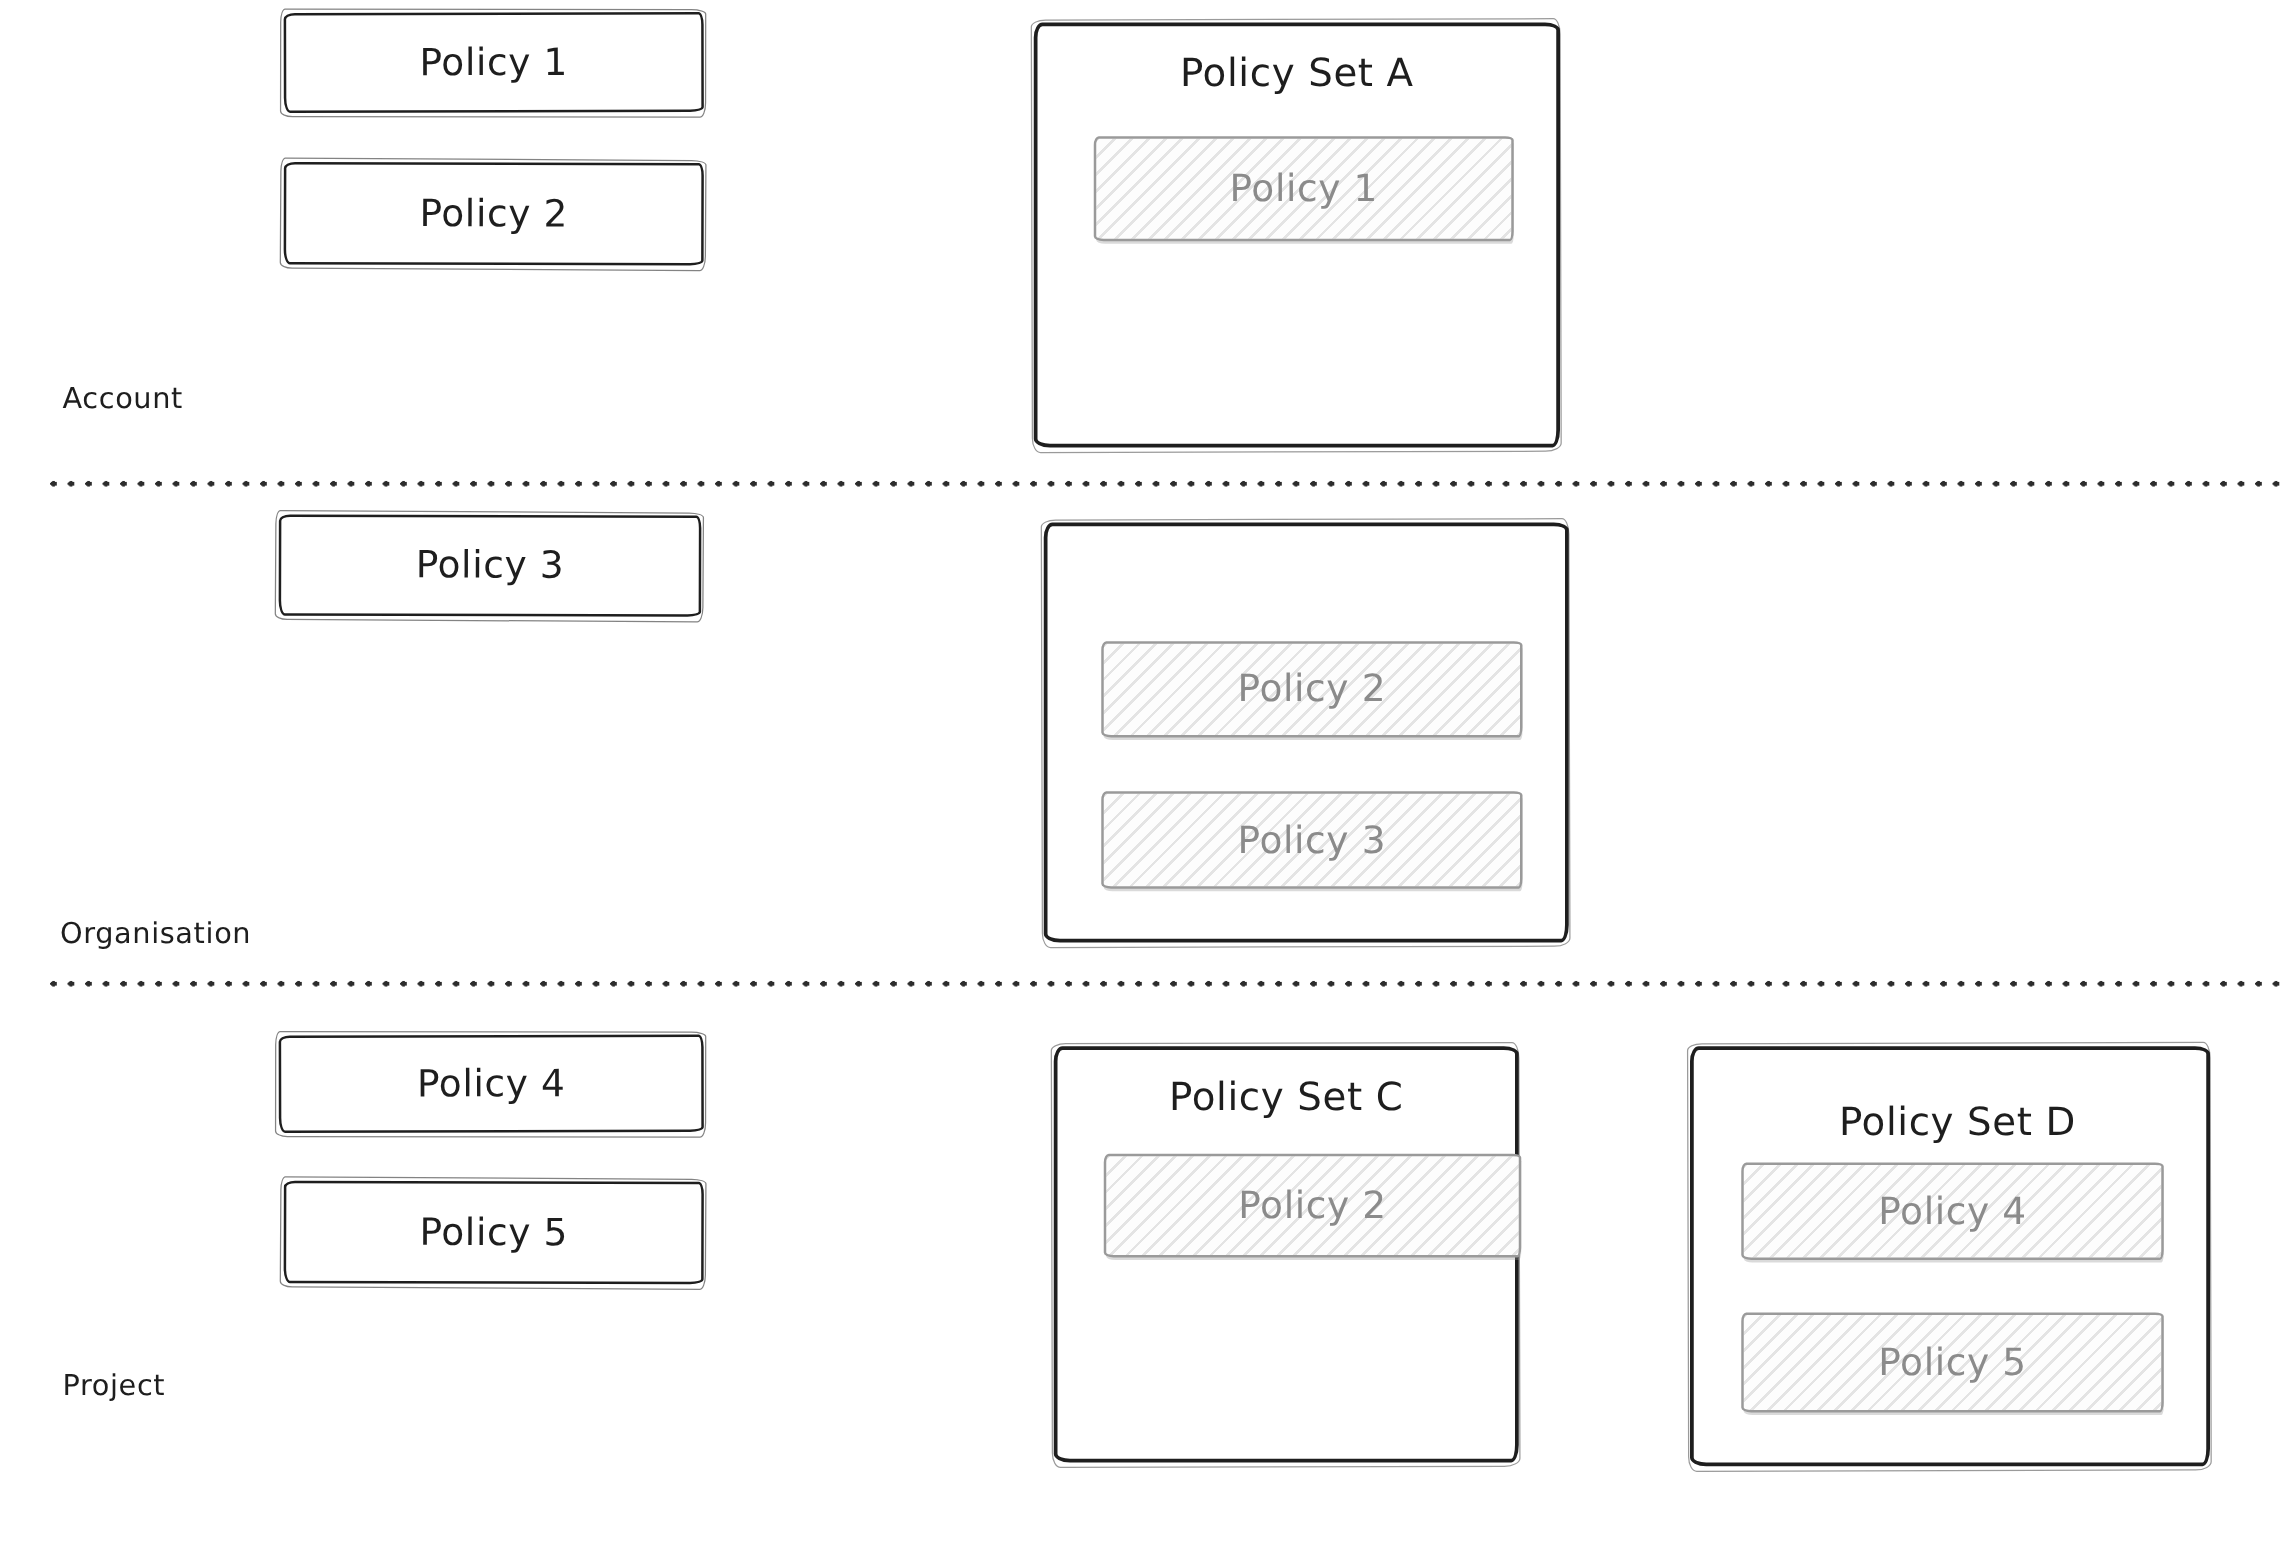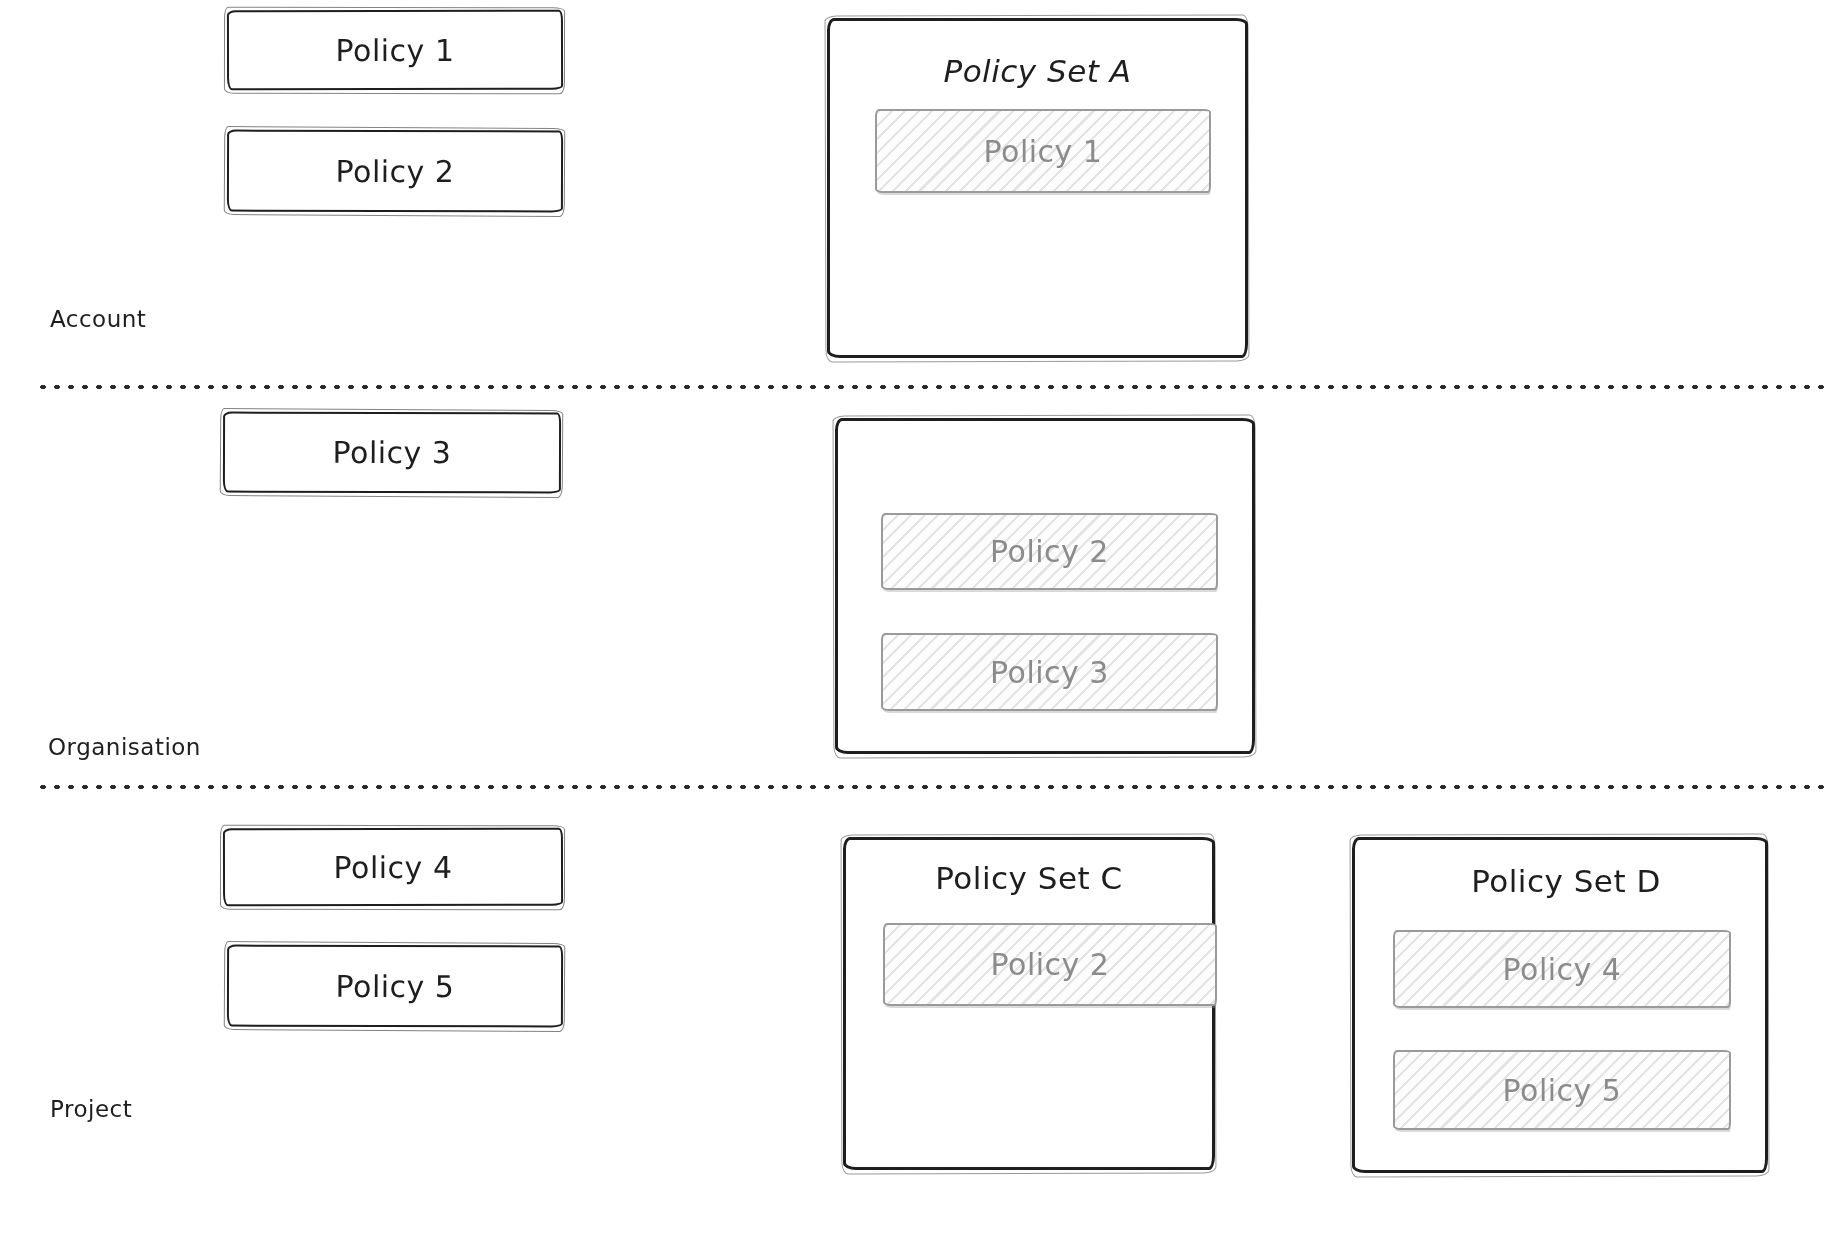--- a/index.html
+++ b/index.html
@@ -97,21 +97,21 @@
 
   <div class="plain-box rot-a" style="left:227px;top:10px;width:336px;height:80px;">
     <span>Policy 1</span>
   </div>
 
   <div class="plain-box rot-b" style="left:227px;top:130px;width:336px;height:82px;">
     <span>Policy 2</span>
   </div>
 
   <div class="set-box" style="left:827px;top:18px;width:421px;height:340px;">
-    <div class="set-title" style="top:32px;font-style:italic;">Policy Set A</div>
+    <div class="set-title" style="top:20px;">Policy Set A</div>
     <div class="hatch-box" style="left:45px;top:88px;width:336px;height:84px;">
       <span>Policy 1</span>
     </div>
   </div>
 
   <div class="tier-label" style="left:50px;top:306px;">Account</div>
 
   <div class="dotted-line" style="left:40px;top:384px;width:1786px;"></div>
 
   <div class="plain-box rot-b" style="left:223px;top:412px;width:338px;height:81px;">
@@ -140,21 +140,21 @@
   </div>
 
   <div class="set-box" style="left:843px;top:837px;width:372px;height:333px;">
     <div class="set-title" style="top:20px;">Policy Set C</div>
     <div class="hatch-box" style="left:37px;top:83px;width:334px;height:83px;">
       <span>Policy 2</span>
     </div>
   </div>
 
   <div class="set-box" style="left:1352px;top:837px;width:416px;height:336px;">
-    <div class="set-title" style="top:23px;padding-left:12px;">Policy Set D</div>
+    <div class="set-title" style="top:40px;padding-left:12px;">Policy Set D</div>
     <div class="hatch-box" style="left:38px;top:90px;width:338px;height:78px;">
       <span>Policy 4</span>
     </div>
     <div class="hatch-box" style="left:38px;top:210px;width:338px;height:80px;">
       <span>Policy 5</span>
     </div>
   </div>
 
   <div class="tier-label" style="left:50px;top:1096px;">Project</div>
 

